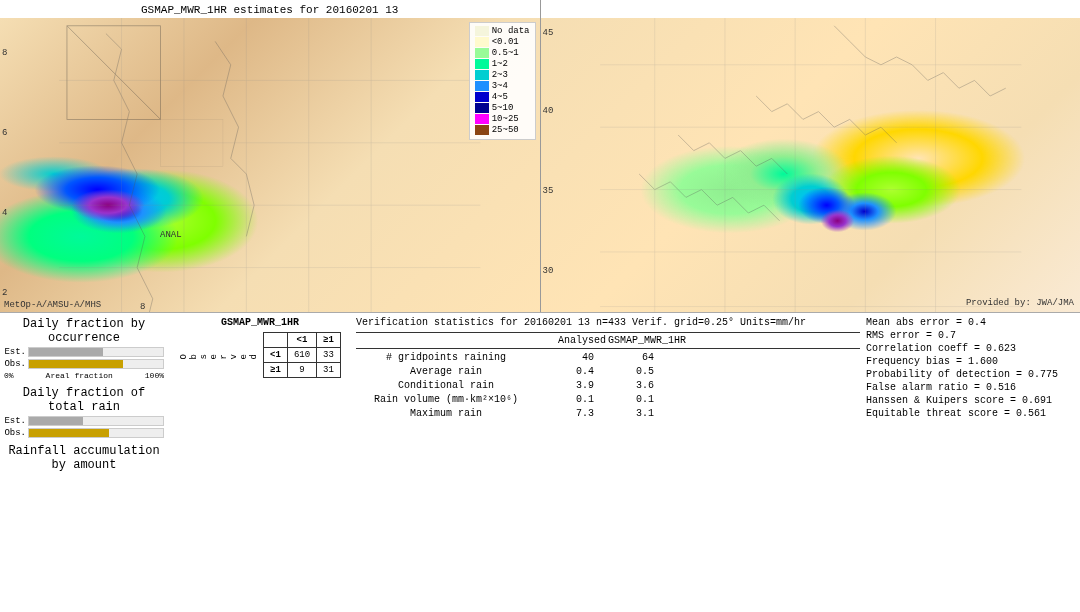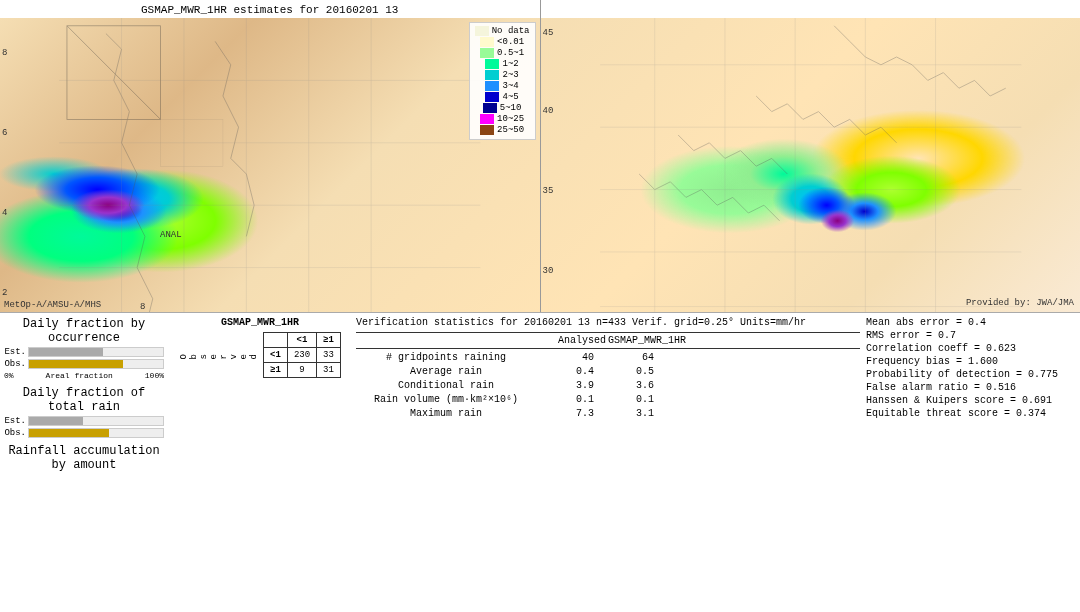--- a/index.html
+++ b/index.html
@@ -92,21 +92,20 @@
       padding: 3px 5px;
       font-size: 9px;
       font-family: 'Courier New', Courier, monospace;
       z-index: 20;
     }
 
     .legend-item {
       display: flex;
       align-items: center;
       margin-bottom: 1px;
-      justify-content: center;
     }
 
     .legend-color {
       width: 14px;
       height: 10px;
       margin-right: 3px;
       flex-shrink: 0;
     }
 
     
@@ -469,21 +468,21 @@
         </div>
         <table class="ct-table">
           <tbody>
               <tr>
             <td></td>
             <th>&lt;1</th>
             <th>≥1</th>
           </tr>
           <tr>
             <th>&lt;1</th>
-            <td>230</td>
+            <td>610</td>
             <td>33</td>
           </tr>
           <tr>
             <th>≥1</th>
             <td>9</td>
             <td>31</td>
           </tr>
         </tbody>
           </table>
       </div>
@@ -525,16 +524,16 @@
   </div>
 
   <div class="right-stats">
     <div class="right-stats-row">Mean abs error = 0.4</div>
     <div class="right-stats-row">RMS error = 0.7</div>
     <div class="right-stats-row">Correlation coeff = 0.623</div>
     <div class="right-stats-row">Frequency bias = 1.600</div>
     <div class="right-stats-row">Probability of detection = 0.775</div>
     <div class="right-stats-row">False alarm ratio = 0.516</div>
     <div class="right-stats-row">Hanssen &amp; Kuipers score = 0.691</div>
-    <div class="right-stats-row">Equitable threat score = 0.374</div>
+    <div class="right-stats-row">Equitable threat score = 0.561</div>
   </div>
 
 </div>
 
 </body></html>

